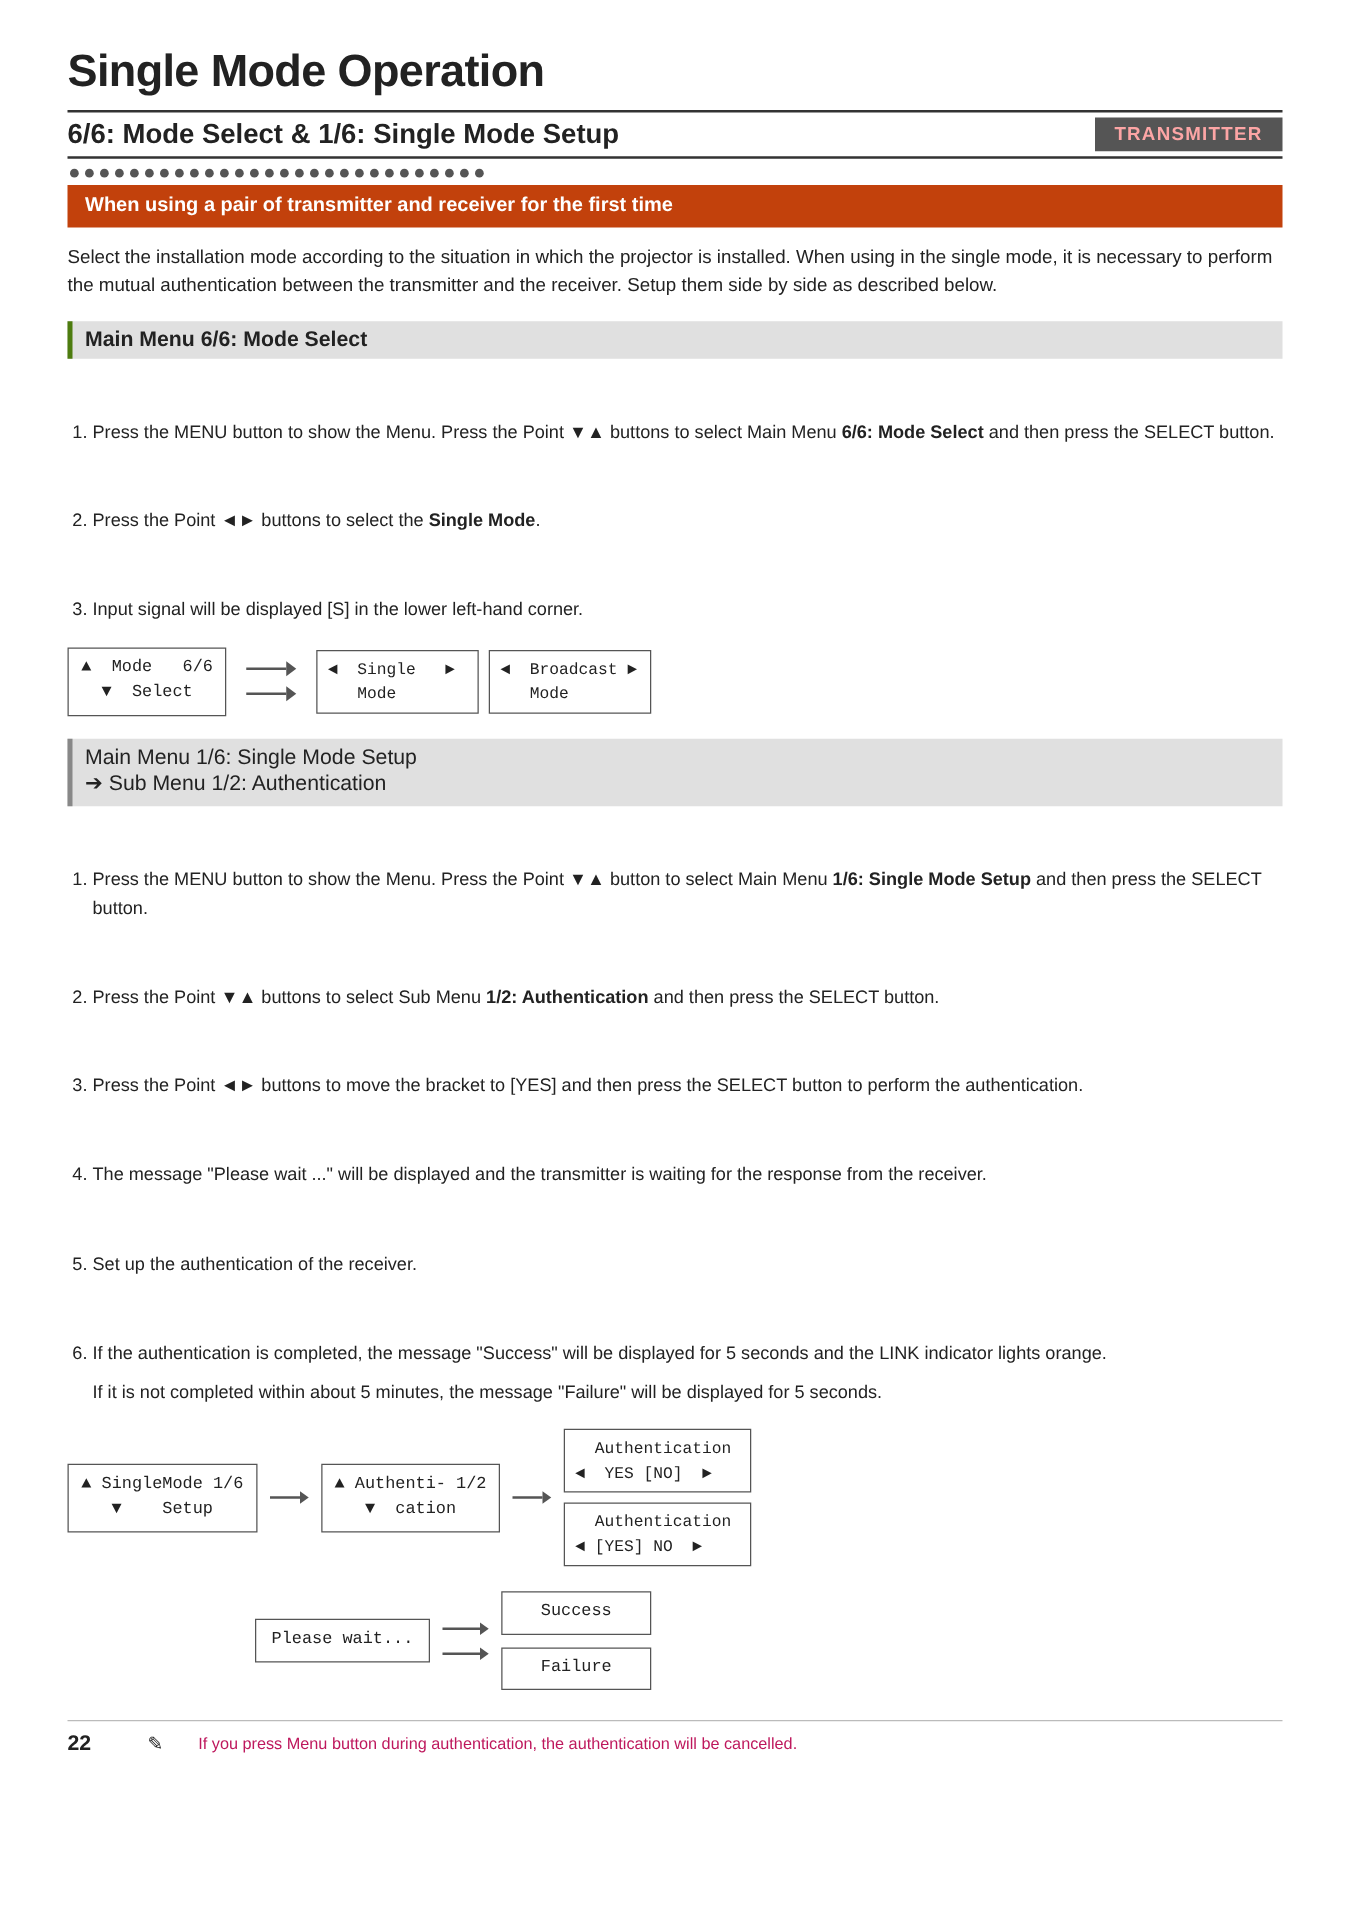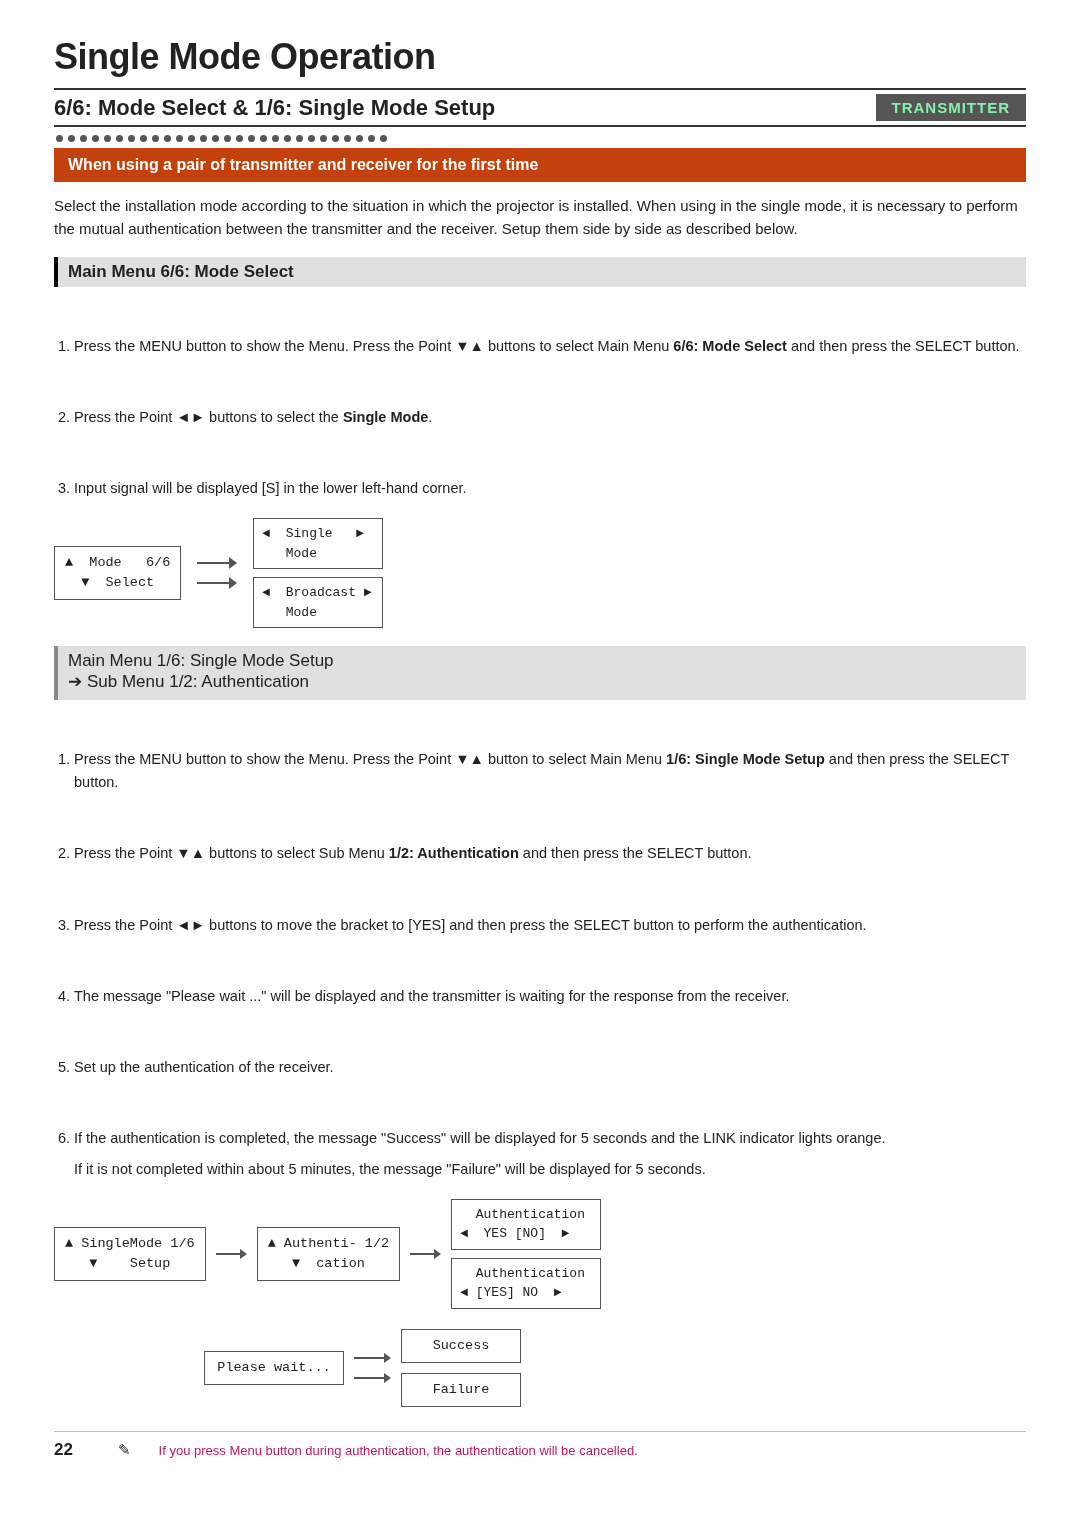--- a/index.html
+++ b/index.html
@@ -13,35 +13,34 @@
       padding: 36px 54px 36px 54px;
     }
     h1 {
       font-size: 36px;
       font-weight: bold;
       margin-bottom: 10px;
       letter-spacing: -0.5px;
     }
     .section-header {
       display: flex;
-      align-items: center;
       border-top: 2px solid #333;
       border-bottom: 2px solid #333;
       padding: 4px 0;
       margin-bottom: 8px;
       margin-top: 2px;
     }
     .section-header-title {
       font-size: 22px;
       font-weight: bold;
       flex: 1;
     }
     .transmitter-badge {
       background: #555;
-      color: #86efac;
+      color: #fca5a5;
       font-size: 15px;
       font-weight: bold;
       padding: 5px 16px;
       letter-spacing: 1px;
       text-transform: uppercase;
       margin-left: 36px;
     }
     .dots-row {
       display: flex;
       gap: 5px;
@@ -69,21 +68,21 @@
       line-height: 1.55;
       margin-bottom: 12px;
     }
     .subsection-header {
       background: #e0e0e0;
       font-size: 17px;
       font-weight: bold;
       padding: 5px 10px;
       margin-bottom: 10px;
       margin-top: 16px;
-      border-left: 4px solid #000000;
+      border-left: 4px solid #4d7c0f;
     }
     .subsection-header-two {
       background: #e0e0e0;
       font-size: 17px;
       font-weight: normal;
       padding: 5px 10px 8px 10px;
       margin-bottom: 10px;
       margin-top: 16px;
       border-left: 4px solid #888;
     }
@@ -108,21 +107,21 @@
       font-family: 'Courier New', monospace;
       font-size: 13.5px;
       padding: 6px 10px;
       background: #fff;
       min-width: 110px;
       line-height: 1.5;
       text-align: center;
     }
     .menu-group {
       display: flex;
-      flex-direction: column;
+      flex-direction: row;
       gap: 8px;
       align-items: center;
     }
     .menu-box-with-arrows {
       border: 1.5px solid #555;
       font-family: 'Courier New', monospace;
       font-size: 13px;
       padding: 5px 8px;
       min-width: 130px;
       background: #fff;

